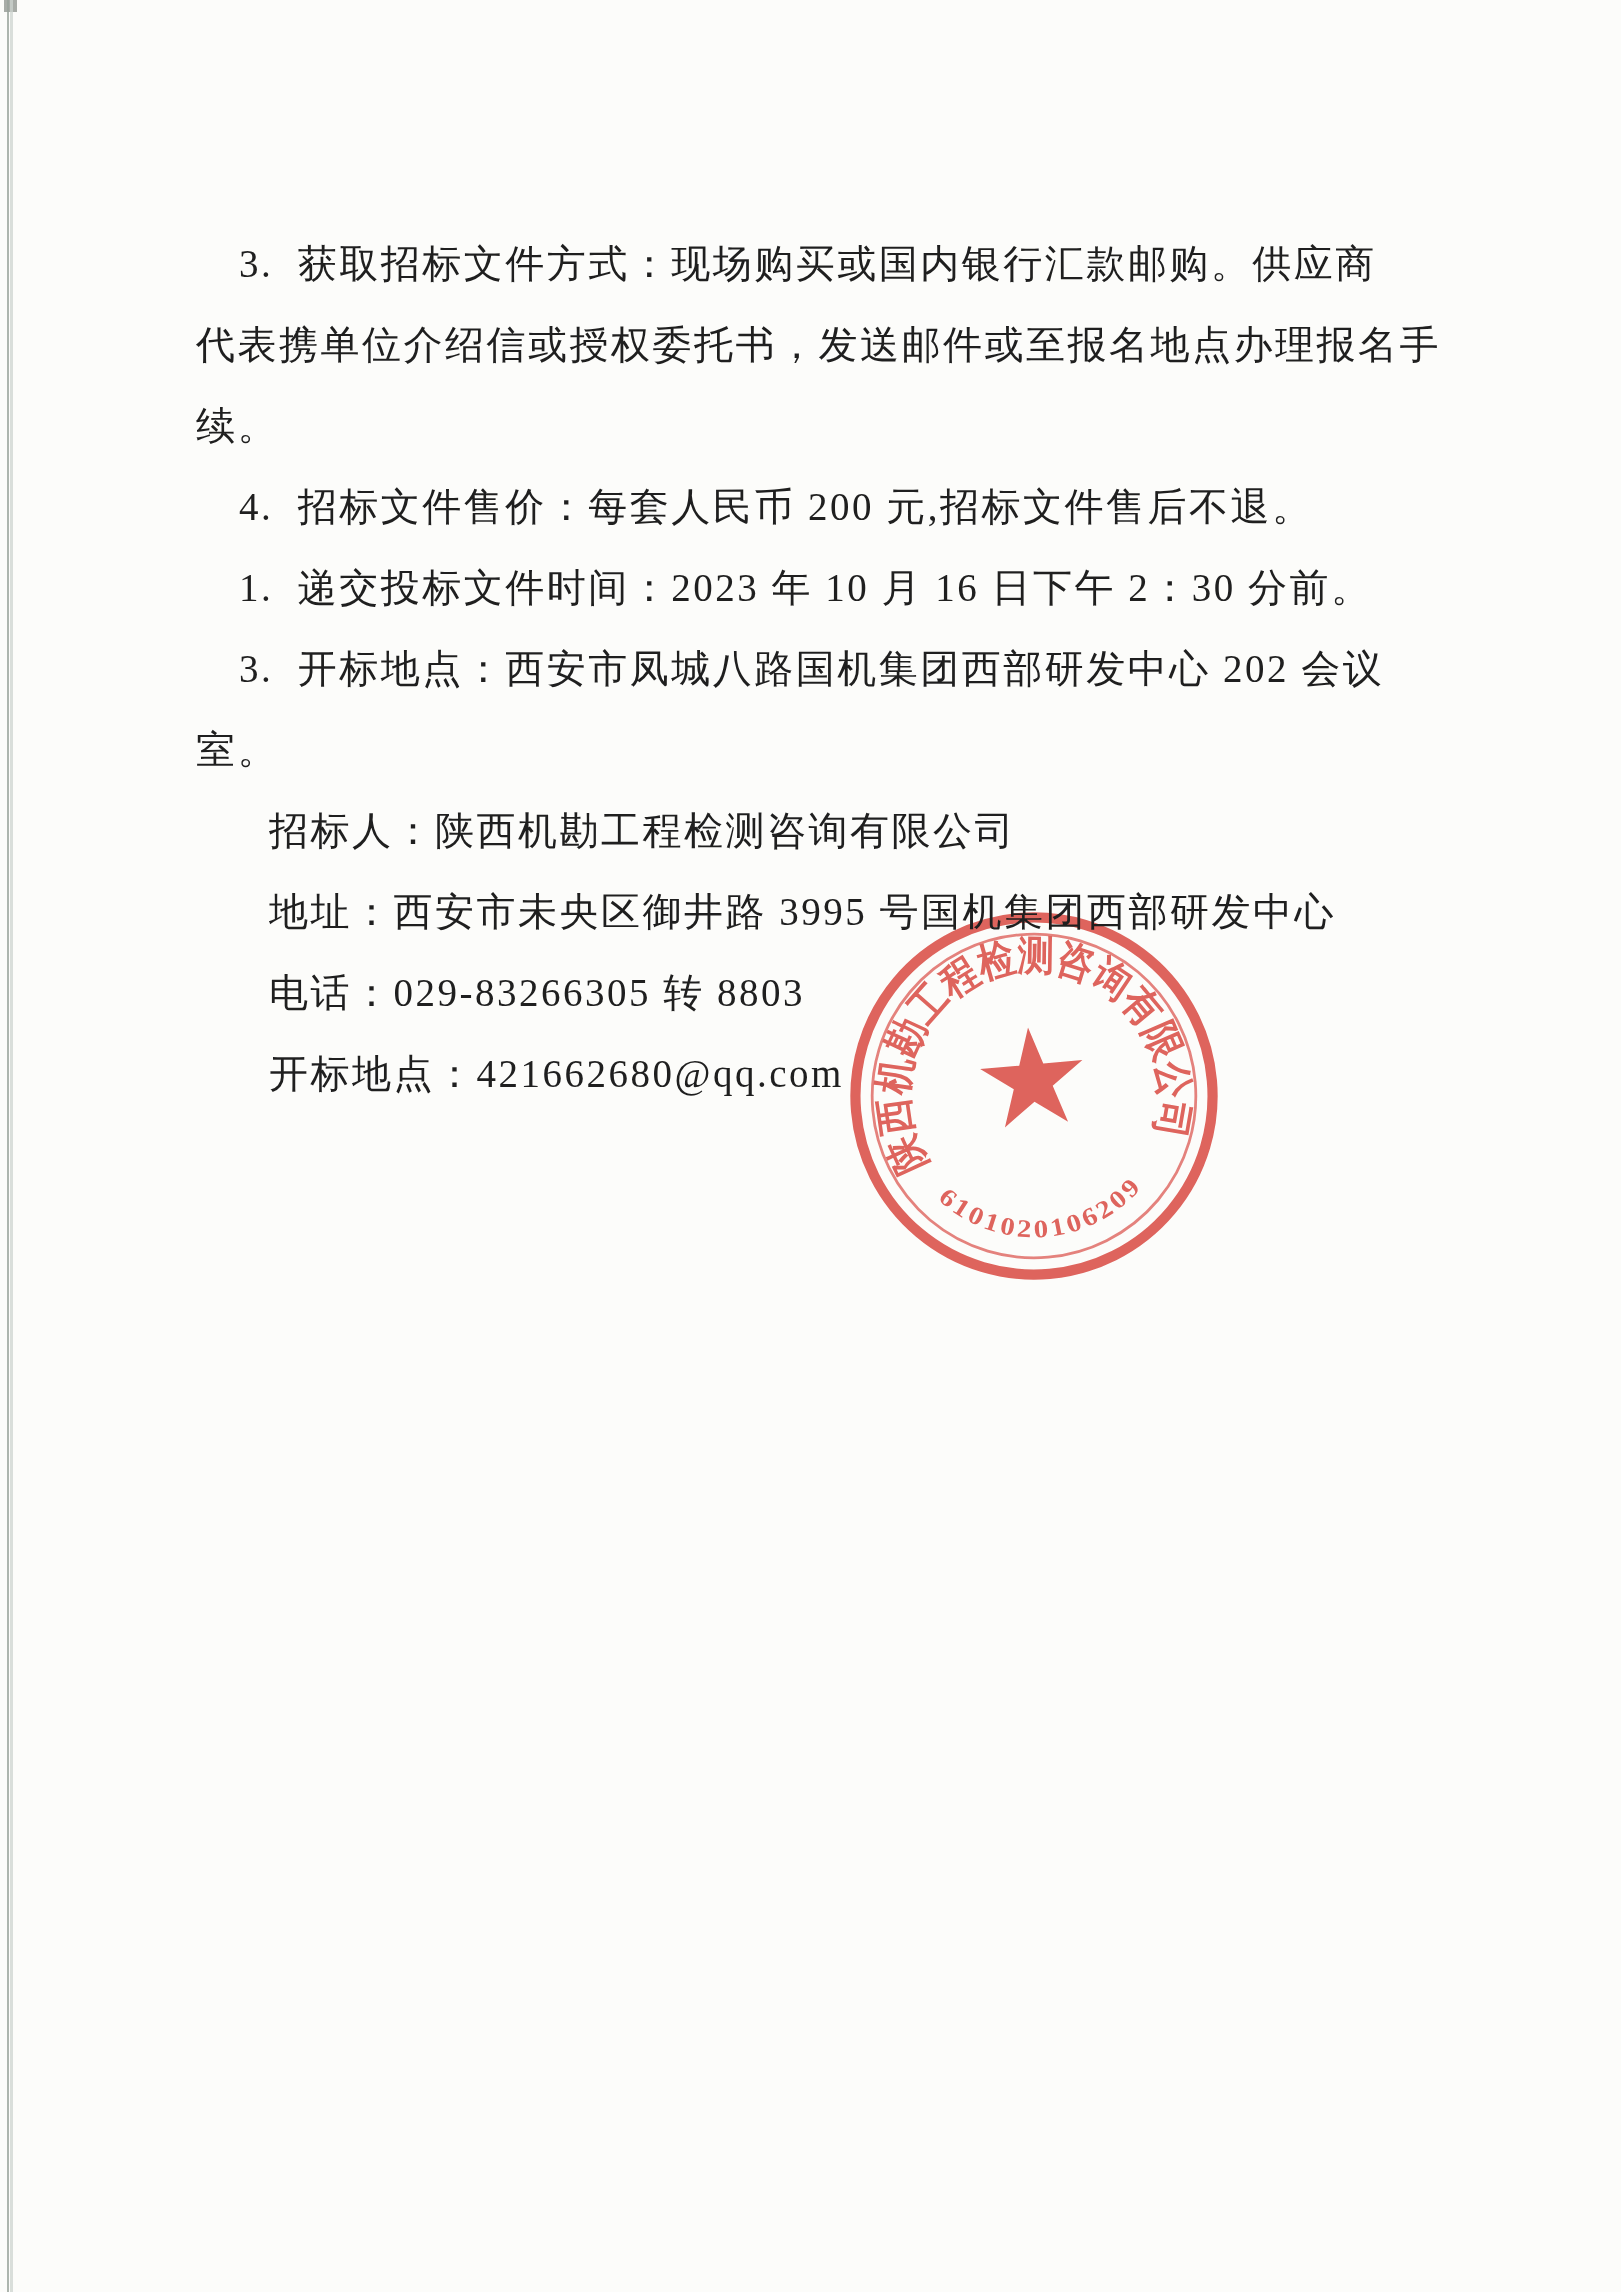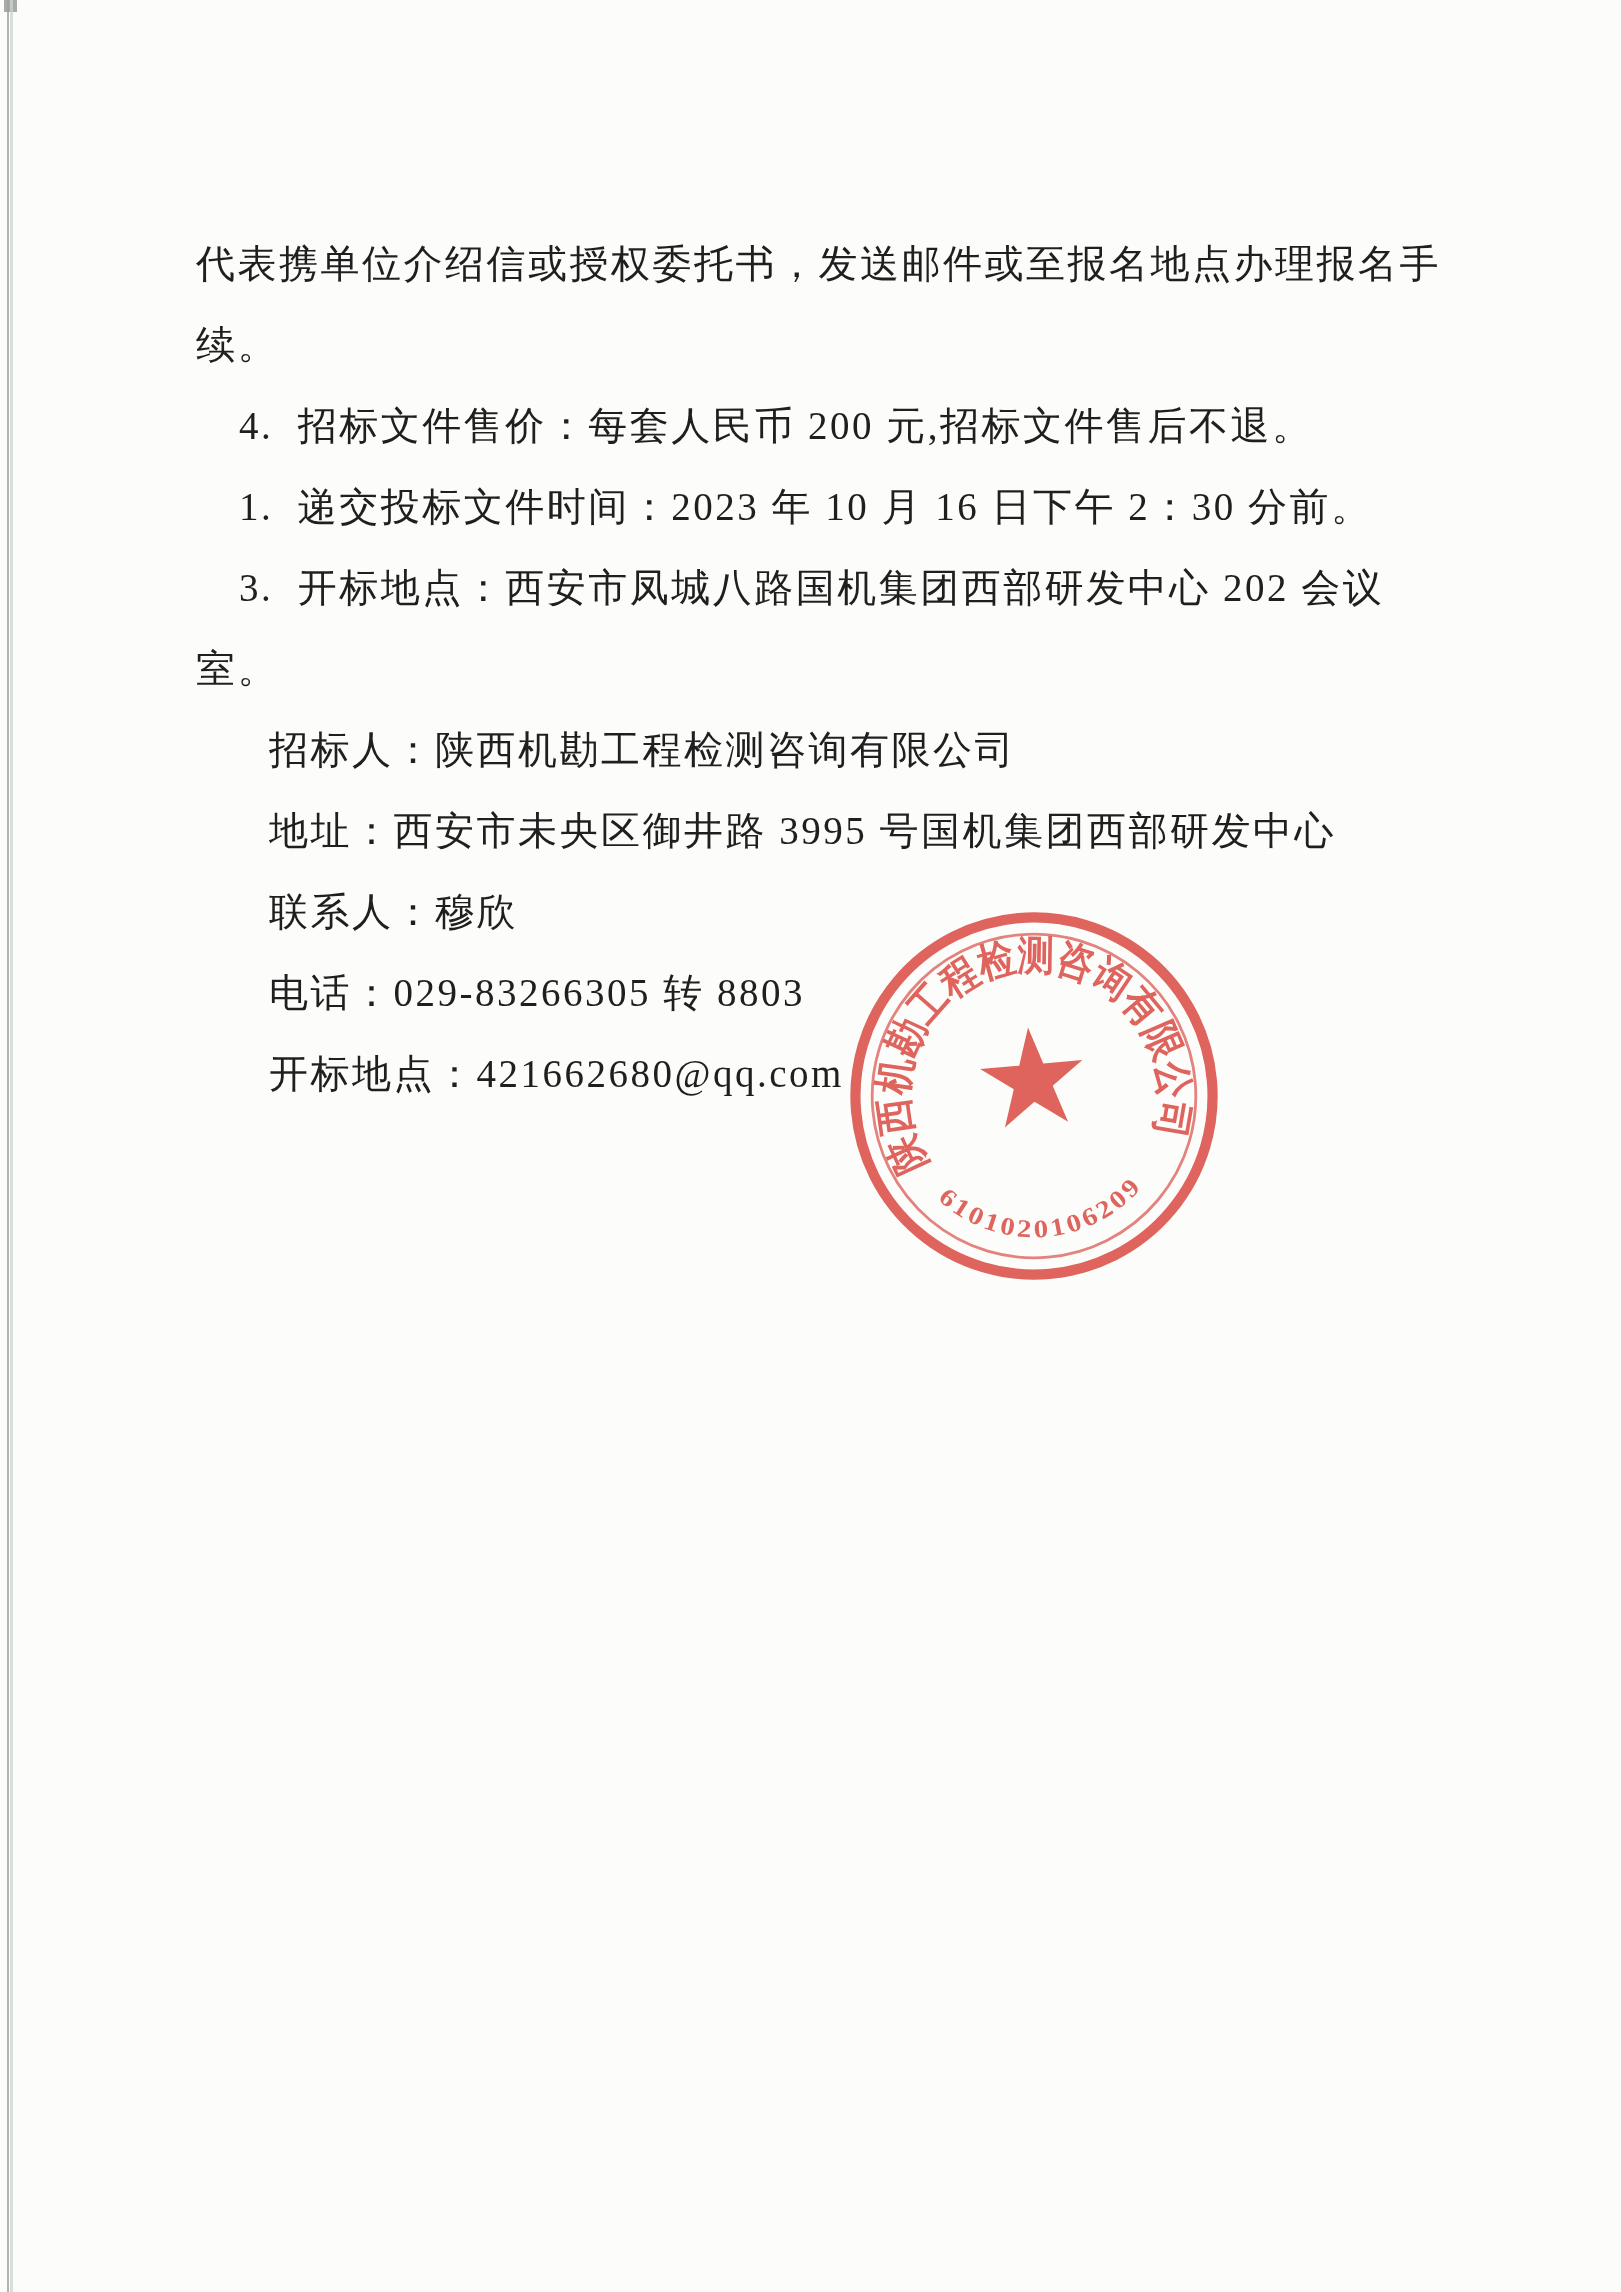--- a/index.html
+++ b/index.html
@@ -79,27 +79,27 @@
     <polygon points="200,126 213,166.1 255.2,166.1 221,190.8 234.1,230.9 200,206.1 165.9,230.9 179,190.8 144.8,166.1 187,166.1" fill="#d94a42"></polygon>
     <text font-size="44" fill="#d94a42">
       <textPath href="#arcTop" textLength="548" lengthAdjust="spacingAndGlyphs">陕西机勘工程检测咨询有限公司</textPath>
     </text>
     <text font-size="27" letter-spacing="3" fill="#d94a42">
       <textPath href="#arcBottom" textLength="248" lengthAdjust="spacingAndGlyphs">6101020106209</textPath>
     </text>
   </svg>
 
   <div class="doc">
+    <div class="line ind-item">3.  获取招标文件方式：现场购买或国内银行汇款邮购。供应商</div>
     <div class="line ind-flush">代表携单位介绍信或授权委托书，发送邮件或至报名地点办理报名手</div>
     <div class="line ind-flush">续。</div>
     <div class="line ind-item">4.  招标文件售价：每套人民币 200 元,招标文件售后不退。</div>
     <div class="line ind-item">1.  递交投标文件时间：2023 年 10 月 16 日下午 2：30 分前。</div>
     <div class="line ind-item">3.  开标地点：西安市凤城八路国机集团西部研发中心 202 会议</div>
     <div class="line ind-flush">室。</div>
     <div class="line ind-contact">招标人：陕西机勘工程检测咨询有限公司</div>
     <div class="line ind-contact">地址：西安市未央区御井路 3995 号国机集团西部研发中心</div>
-    <div class="line ind-contact">联系人：穆欣</div>
     <div class="line ind-contact">电话：029-83266305 转 8803</div>
     <div class="line ind-contact"><span>开标地点：</span><span class="email-underline">421662680@qq.com</span></div>
   </div>
 
 </div>
 
 
 </body></html>

